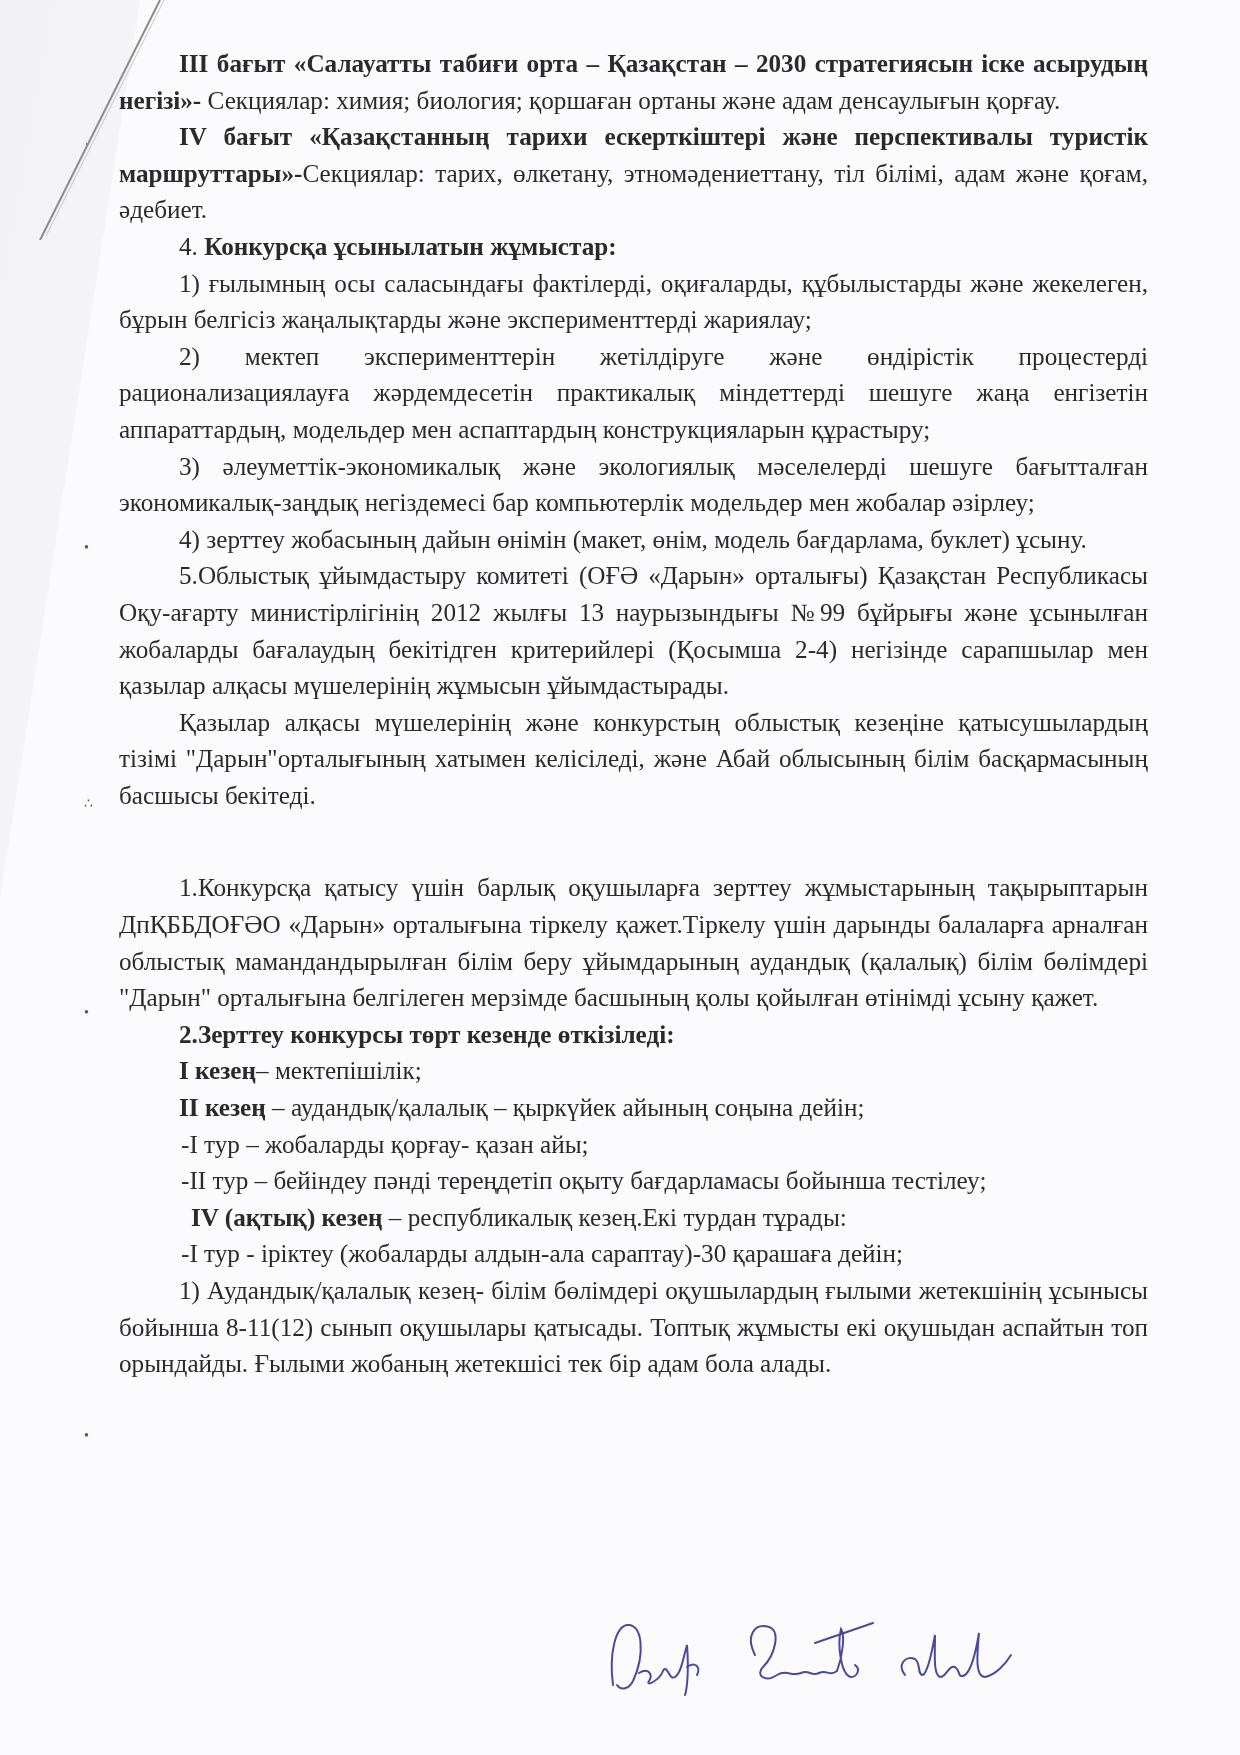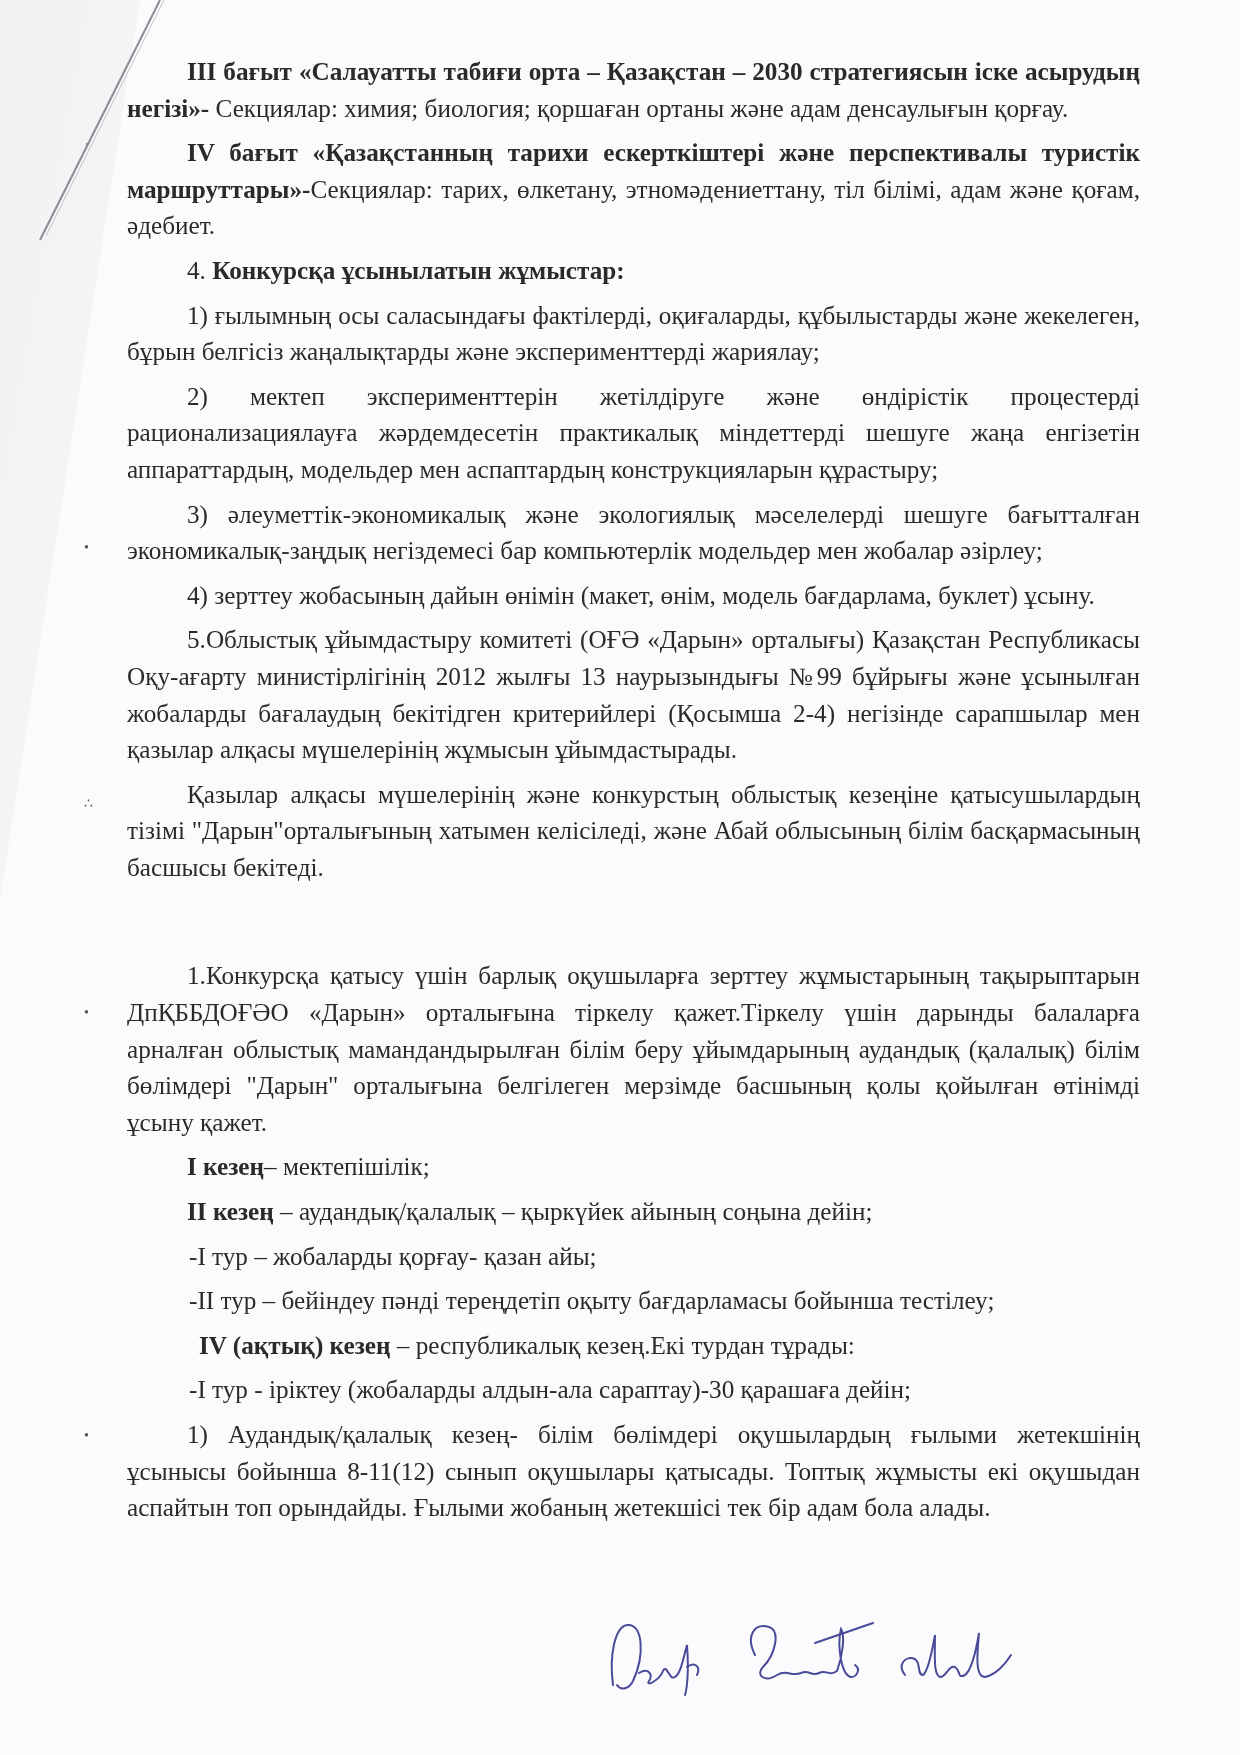--- a/index.html
+++ b/index.html
@@ -15,21 +15,21 @@
     clip-path: polygon(0 0, 140px 0, 0 900px);
     pointer-events: none;
   }
   .fold-line {
     position: absolute; left: 0; top: 0; width: 170px; height: 240px; pointer-events: none;
   }
   .page {
     position: absolute; left: 119px; top: 46px; width: 1029px;
     font-size: 25.2px; line-height: 36.6px;
   }
-  p { margin: 8px; text-align: justify; text-align-last: left; }
+  p { margin: 0; text-align: justify; text-align-last: left; }
   .ind { text-indent: 60px; }
   .ind2 { text-indent: 62px; }
   .ind3 { text-indent: 72px; }
   .b { font-weight: bold; }
   .center { text-align: center; font-weight: bold; text-indent: 0; }
   .gap-m { height: 28px; }
   .mark { position: absolute; font-size: 14px; color: #555; }
   .signature { position: absolute; left: 605px; top: 1615px; width: 420px; height: 85px; }
 </style>
 </head>
@@ -61,20 +61,21 @@
   <p class="ind">4) зерттеу   жобасының   дайын өнімін (макет, өнім, модель бағдарлама, буклет) ұсыну.</p>
 
   <p class="ind">5.Облыстық ұйымдастыру комитеті (ОҒӘ «Дарын» орталығы) Қазақстан Республикасы Оқу-ағарту министірлігінің 2012 жылғы 13 наурызындығы №99 бұйрығы және ұсынылған жобаларды бағалаудың бекітідген критерийлері (Қосымша 2-4) негізінде сарапшылар мен қазылар алқасы мүшелерінің жұмысын ұйымдастырады.</p>
   <p class="ind">Қазылар алқасы мүшелерінің және конкурстың облыстық кезеңіне қатысушылардың тізімі "Дарын"орталығының хатымен келісіледі, және Абай облысының білім басқармасының басшысы бекітеді.</p>
 
   <div class="gap-m"></div>
   <div class="gap-m"></div>
 
   <p class="ind">1.Конкурсқа қатысу үшін барлық оқушыларға зерттеу жұмыстарының тақырыптарын ДпҚББДОҒӘО «Дарын» орталығына тіркелу қажет.Тіркелу үшін дарынды балаларға арналған облыстық мамандандырылған білім беру ұйымдарының аудандық (қалалық) білім бөлімдері "Дарын" орталығына белгілеген мерзімде басшының қолы қойылған өтінімді ұсыну қажет.</p>
 
+  <p class="ind b">2.Зерттеу конкурсы төрт кезенде өткізіледі:</p>
 
   <p class="ind"><span class="b">І  кезең</span><span>– мектепішілік;</span></p>
   <p class="ind"><span class="b">ІІ кезең</span><span> – аудандық/қалалық – қыркүйек айының соңына дейін;</span></p>
 
   <p class="ind2">-І тур – жобаларды  қорғау- қазан айы;</p>
   <p class="ind2">-ІІ тур – бейіндеу пәнді тереңдетіп оқыту бағдарламасы  бойынша тестілеу;</p>
 
   <p class="ind3"><span class="b">IV (ақтық) кезең</span><span> – республикалық кезең.Екі турдан тұрады:</span></p>
 
   <p class="ind2">-І тур - іріктеу (жобаларды алдын-ала сараптау)-30 қарашаға дейін;</p>

